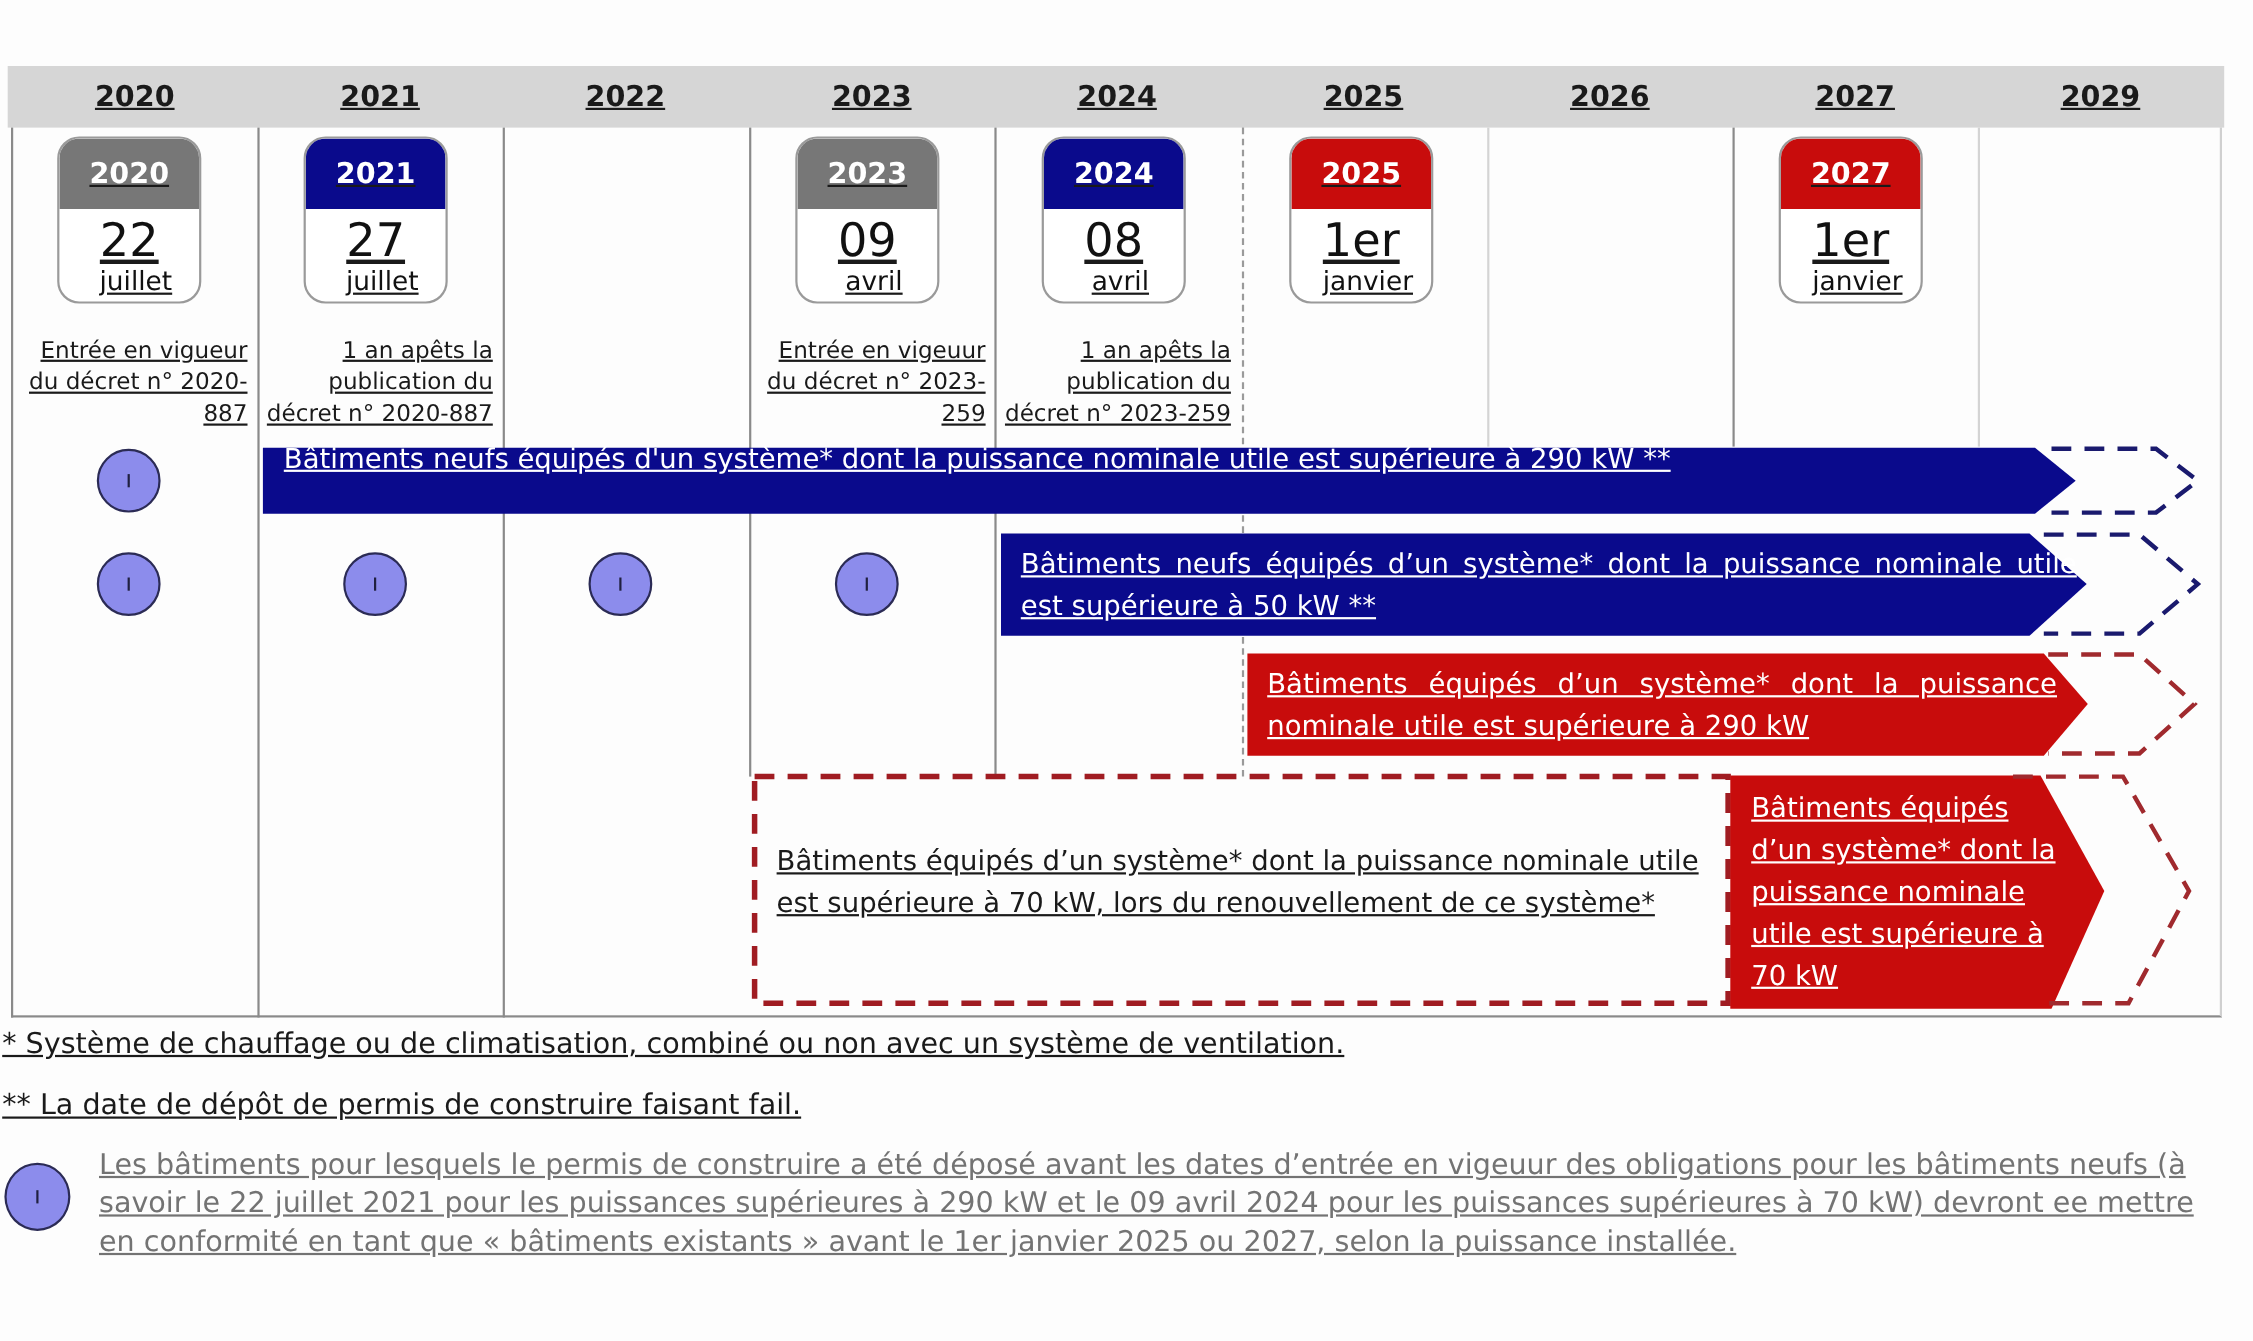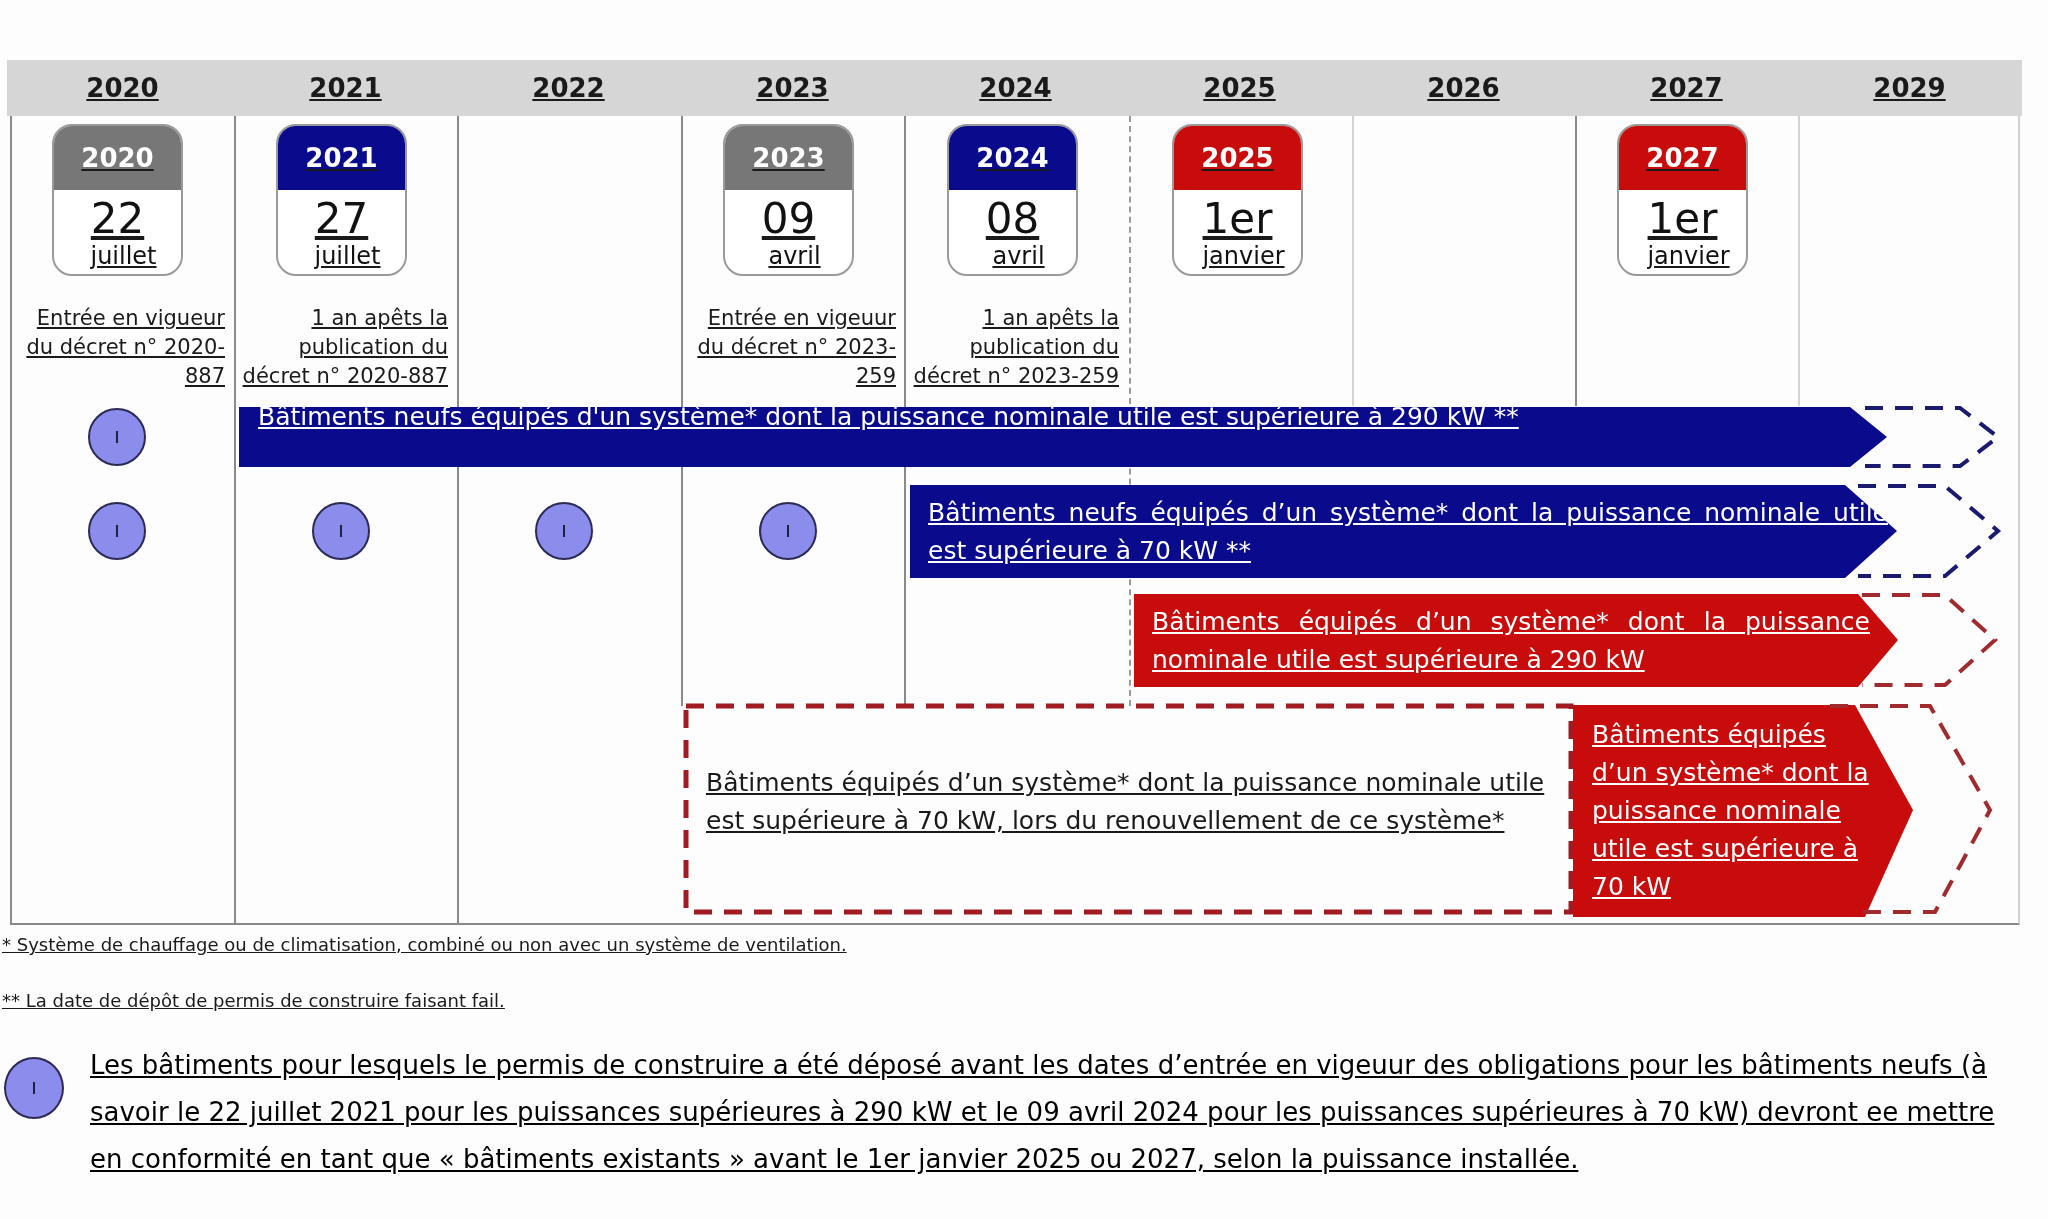--- a/index.html
+++ b/index.html
@@ -21,22 +21,22 @@
   .card-month { text-align:center; font-size:24px; line-height:28px; color:#111;padding-left:12px; }
 
   .desc { top:304px; width:210px; text-align:right; font-size:21px; line-height:29px; color:#1a1a1a; }
 
   .circle { width:58px; height:58px; border-radius:50%; background:#8c8cec; border:2px solid #2b2b55; box-sizing:border-box; display:flex; align-items:center; justify-content:center; }
   .circle .tick { width:2px; height:12px; background:#202040; }
 
   .bar-text { color:#fff; font-size:25px; line-height:38px; }
   .box-text { color:#1a1a1a; font-size:25px; line-height:38px; }
 
-  .footnote { left:2px; font-size:18px; color:#1a1a1a; }
-  .legend-text { left:90px; top:1042px; width:1940px; font-size:26px; line-height:47px; color:#000000; }
+  .footnote { left:2px; font-size:26px; color:#1a1a1a; }
+  .legend-text { left:90px; top:1042px; width:1940px; font-size:26px; line-height:35px; color:#737373; }
   svg.overlay { position:absolute; left:0; top:0; }
 </style>
 </head>
 <body>
 
 <div class="abs header-bar"></div>
 <div class="abs year-label" style="left:11px">2020</div>
 <div class="abs year-label" style="left:234px">2021</div>
 <div class="abs year-label" style="left:457px">2022</div>
 <div class="abs year-label" style="left:681px">2023</div>
@@ -103,21 +103,21 @@
   <polygon points="1134,594 1858,594 1898,640 1858,687 1134,687" fill="#c80c0c"></polygon>
   <polyline points="1862,595 1945,595 1995,640 1945,685 1862,685" fill="none" stroke="#a02a2e" stroke-width="4" stroke-dasharray="18,12"></polyline>
 
   <rect x="686" y="706" width="885" height="206" fill="none" stroke="#a01c22" stroke-width="5" stroke-dasharray="18,12"></rect>
 
   <polygon points="1573,705 1855,705 1913,810 1865,917 1573,917" fill="#c80c0c"></polygon>
   <polyline points="1830,706 1930,706 1990,810 1935,912 1855,912" fill="none" stroke="#a02a2e" stroke-width="4" stroke-dasharray="18,12"></polyline>
 </svg>
 
 <div class="abs bar-text" style="left:258px;top:398px;width:1600px;white-space:nowrap">Bâtiments neufs équipés d'un système* dont la puissance nominale utile est supérieure à 290 kW **</div>
-<div class="abs bar-text" style="left:928px;top:494px;width:960px;text-align:justify">Bâtiments neufs équipés d’un système* dont la puissance nominale utile est supérieure à 70 kW **</div>
+<div class="abs bar-text" style="left:928px;top:494px;width:960px;text-align:justify">Bâtiments neufs équipés d’un système* dont la puissance nominale utile est supérieure à 50 kW **</div>
 <div class="abs bar-text" style="left:1152px;top:603px;width:718px;text-align:justify">Bâtiments équipés d’un système* dont la puissance nominale utile est supérieure à 290 kW</div>
 <div class="abs box-text" style="left:706px;top:764px;width:860px">Bâtiments équipés d’un système* dont la puissance nominale utile est supérieure à 70 kW, lors du renouvellement de ce système*</div>
 <div class="abs bar-text" style="left:1592px;top:716px;width:290px">Bâtiments équipés d’un système* dont la puissance nominale utile est supérieure à 70 kW</div>
 
 <div class="abs circle" style="left:88px;top:408px">
     <div class="tick"></div>
   </div>
 <div class="abs circle" style="left:88px;top:502px">
     <div class="tick"></div>
   </div>

